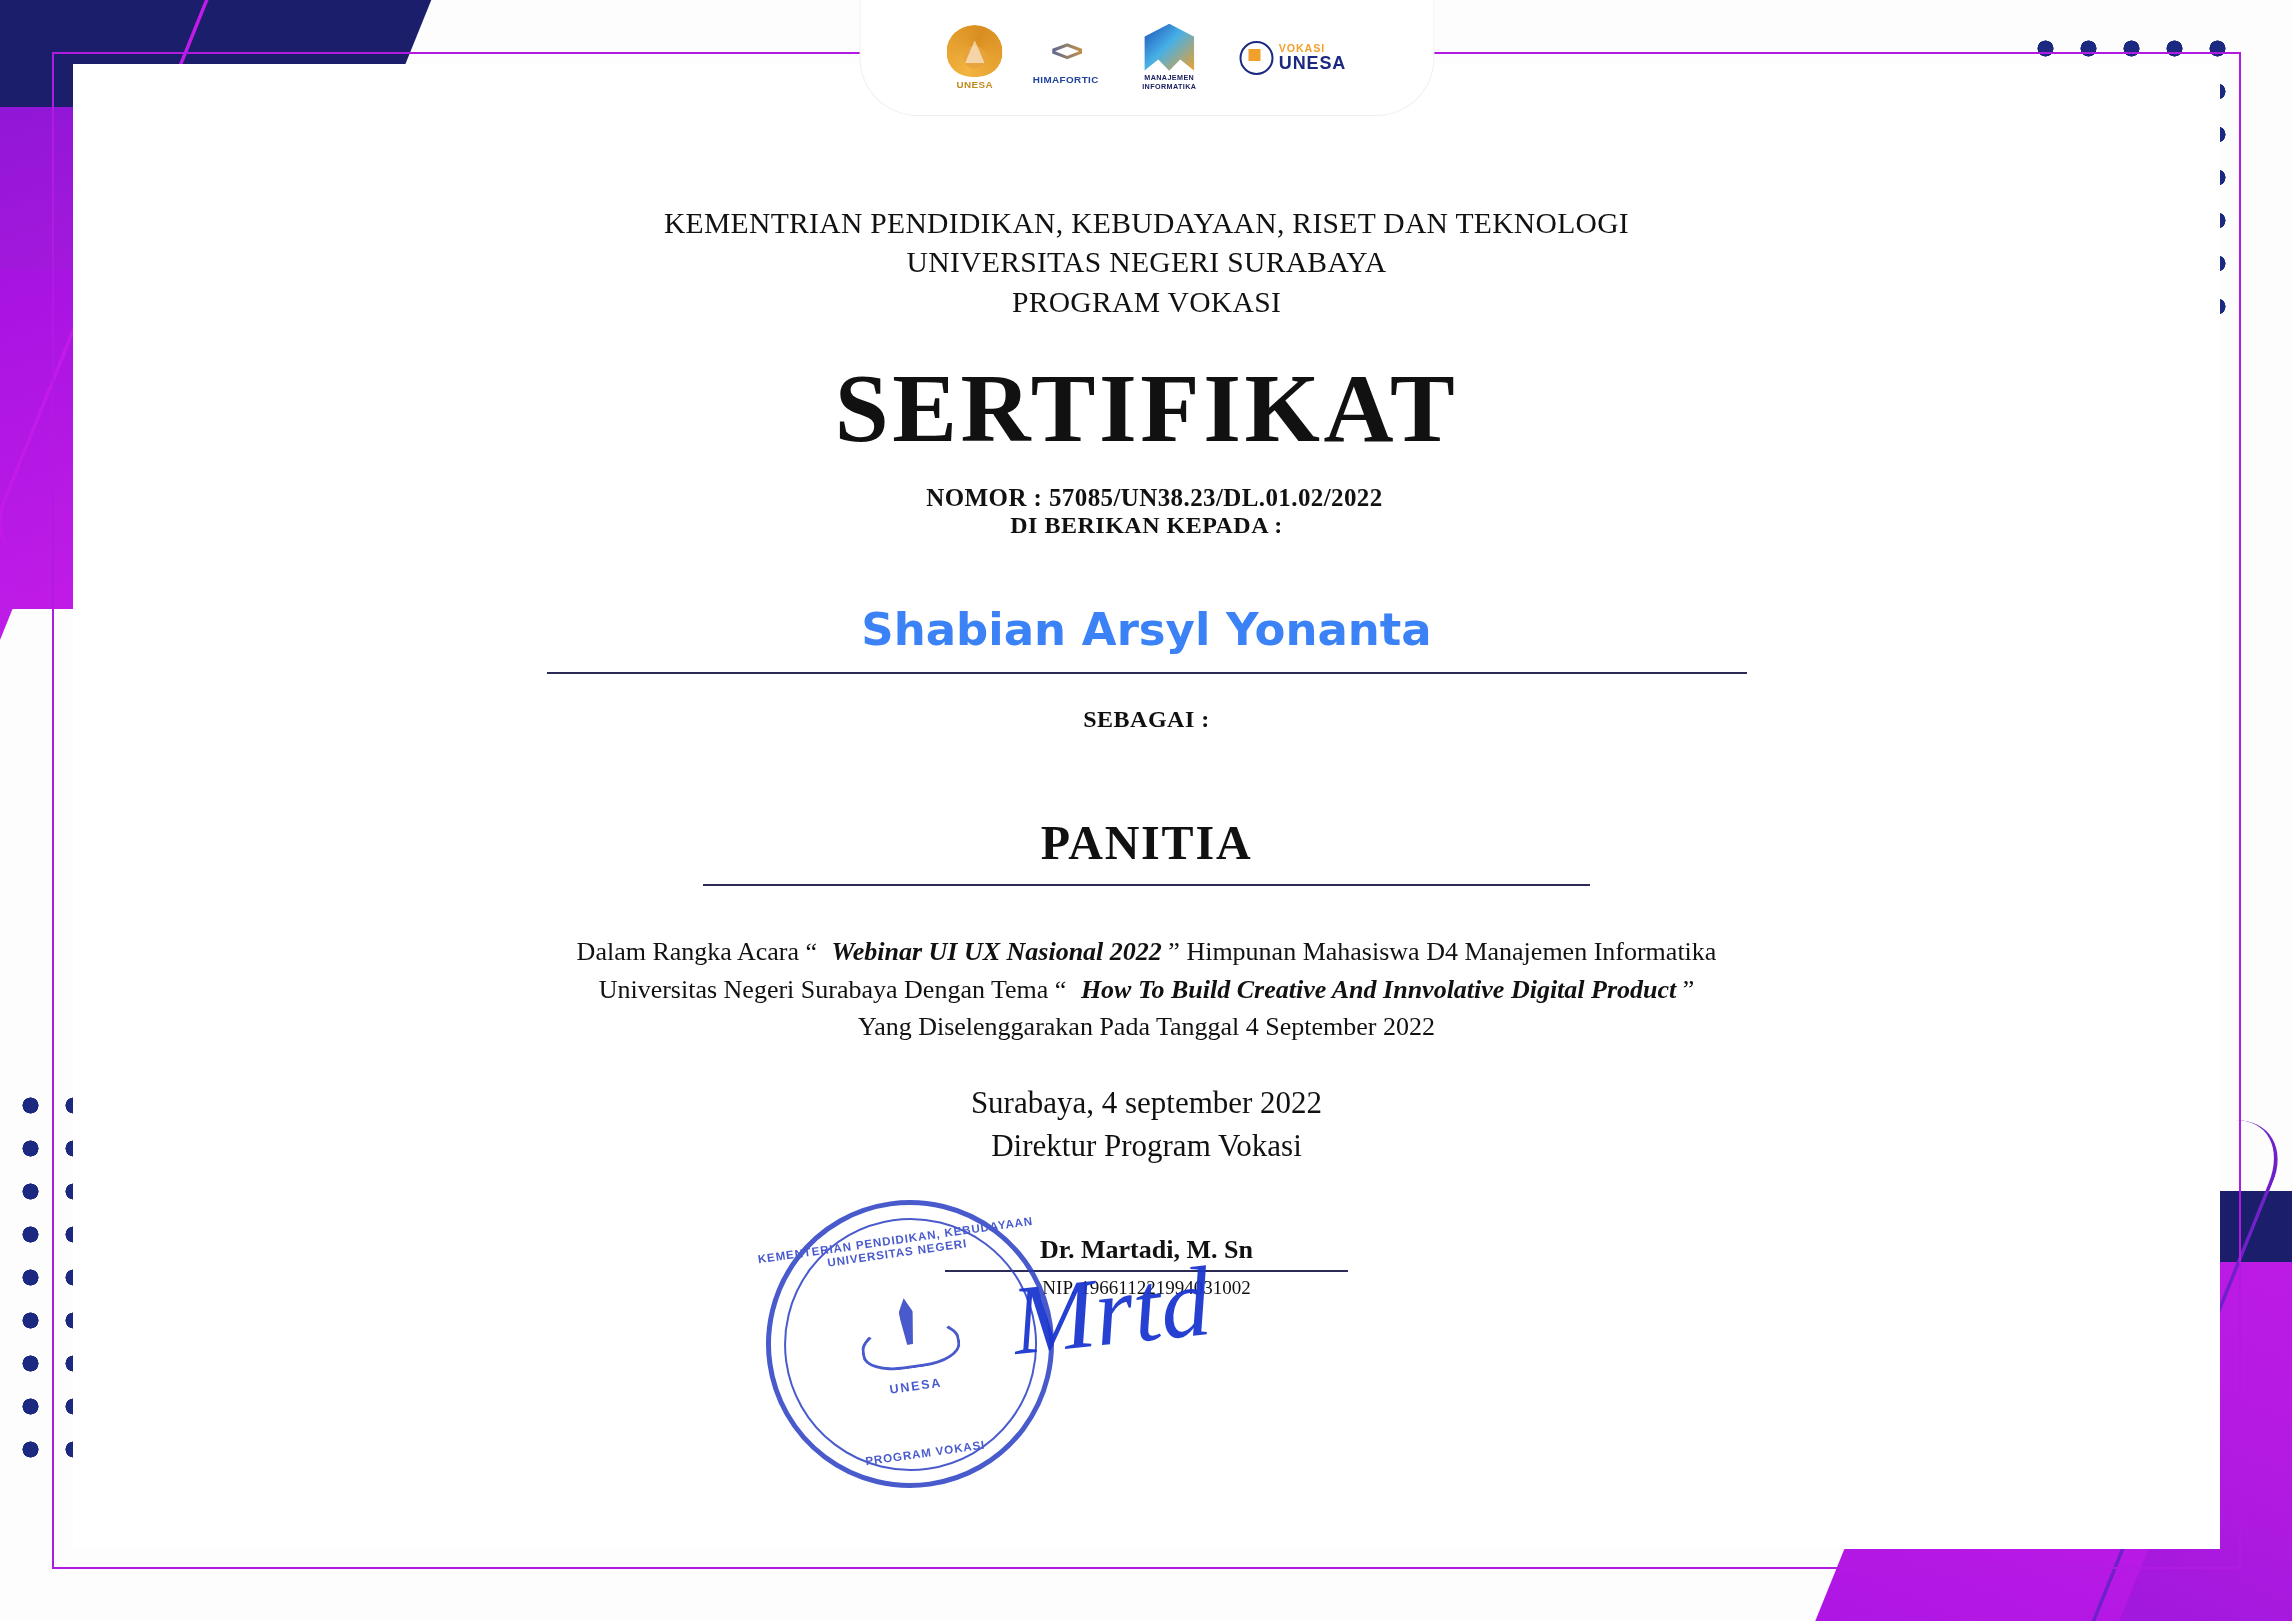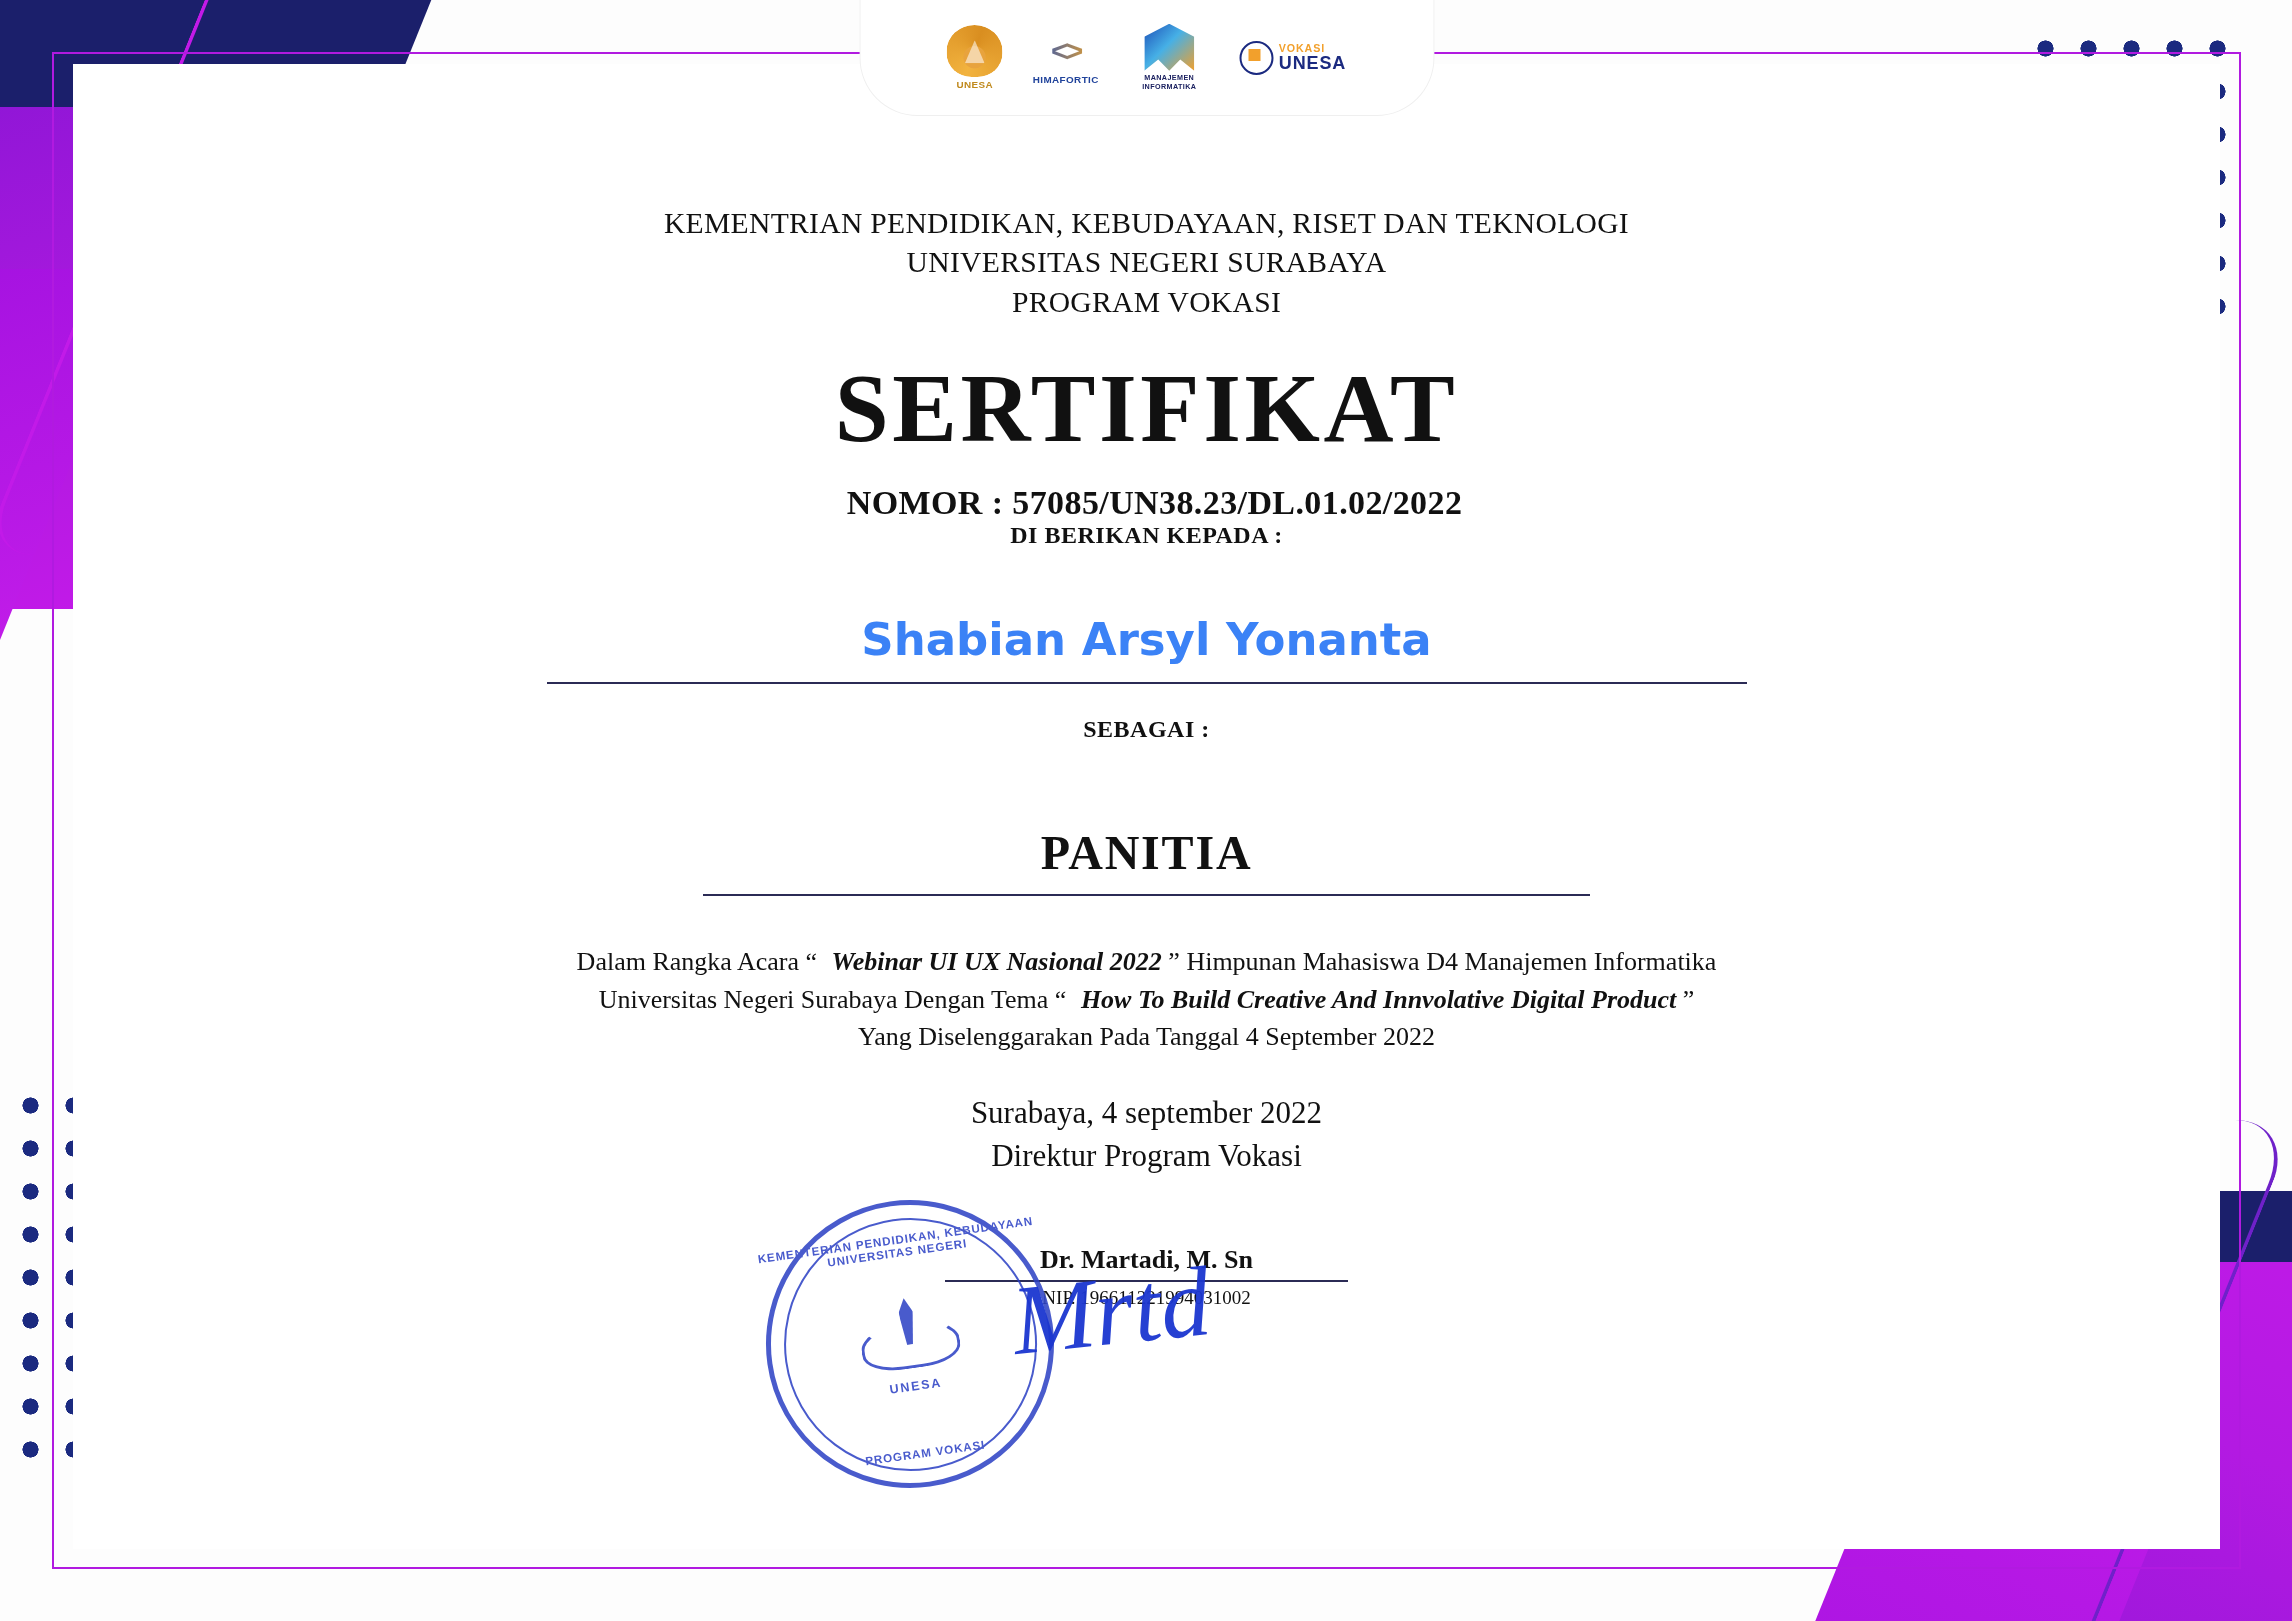--- a/index.html
+++ b/index.html
@@ -219,21 +219,21 @@
   .title {
     margin-top: 38px;
     font-family: "Liberation Serif", serif;
     font-weight: bold;
     font-size: 97px;
     letter-spacing: 3.6px;
     line-height: 1;
   }
   .nomor {
     margin-top: 27px;
-    font-size: 34px;
+    font-size: 25px;
     font-weight: bold;
     letter-spacing: 0.4px;
     margin-left: 16px;
   }
   .diberikan {
     font-size: 24px;
     font-weight: bold;
     letter-spacing: 0.5px;
   }
   .recipient {

